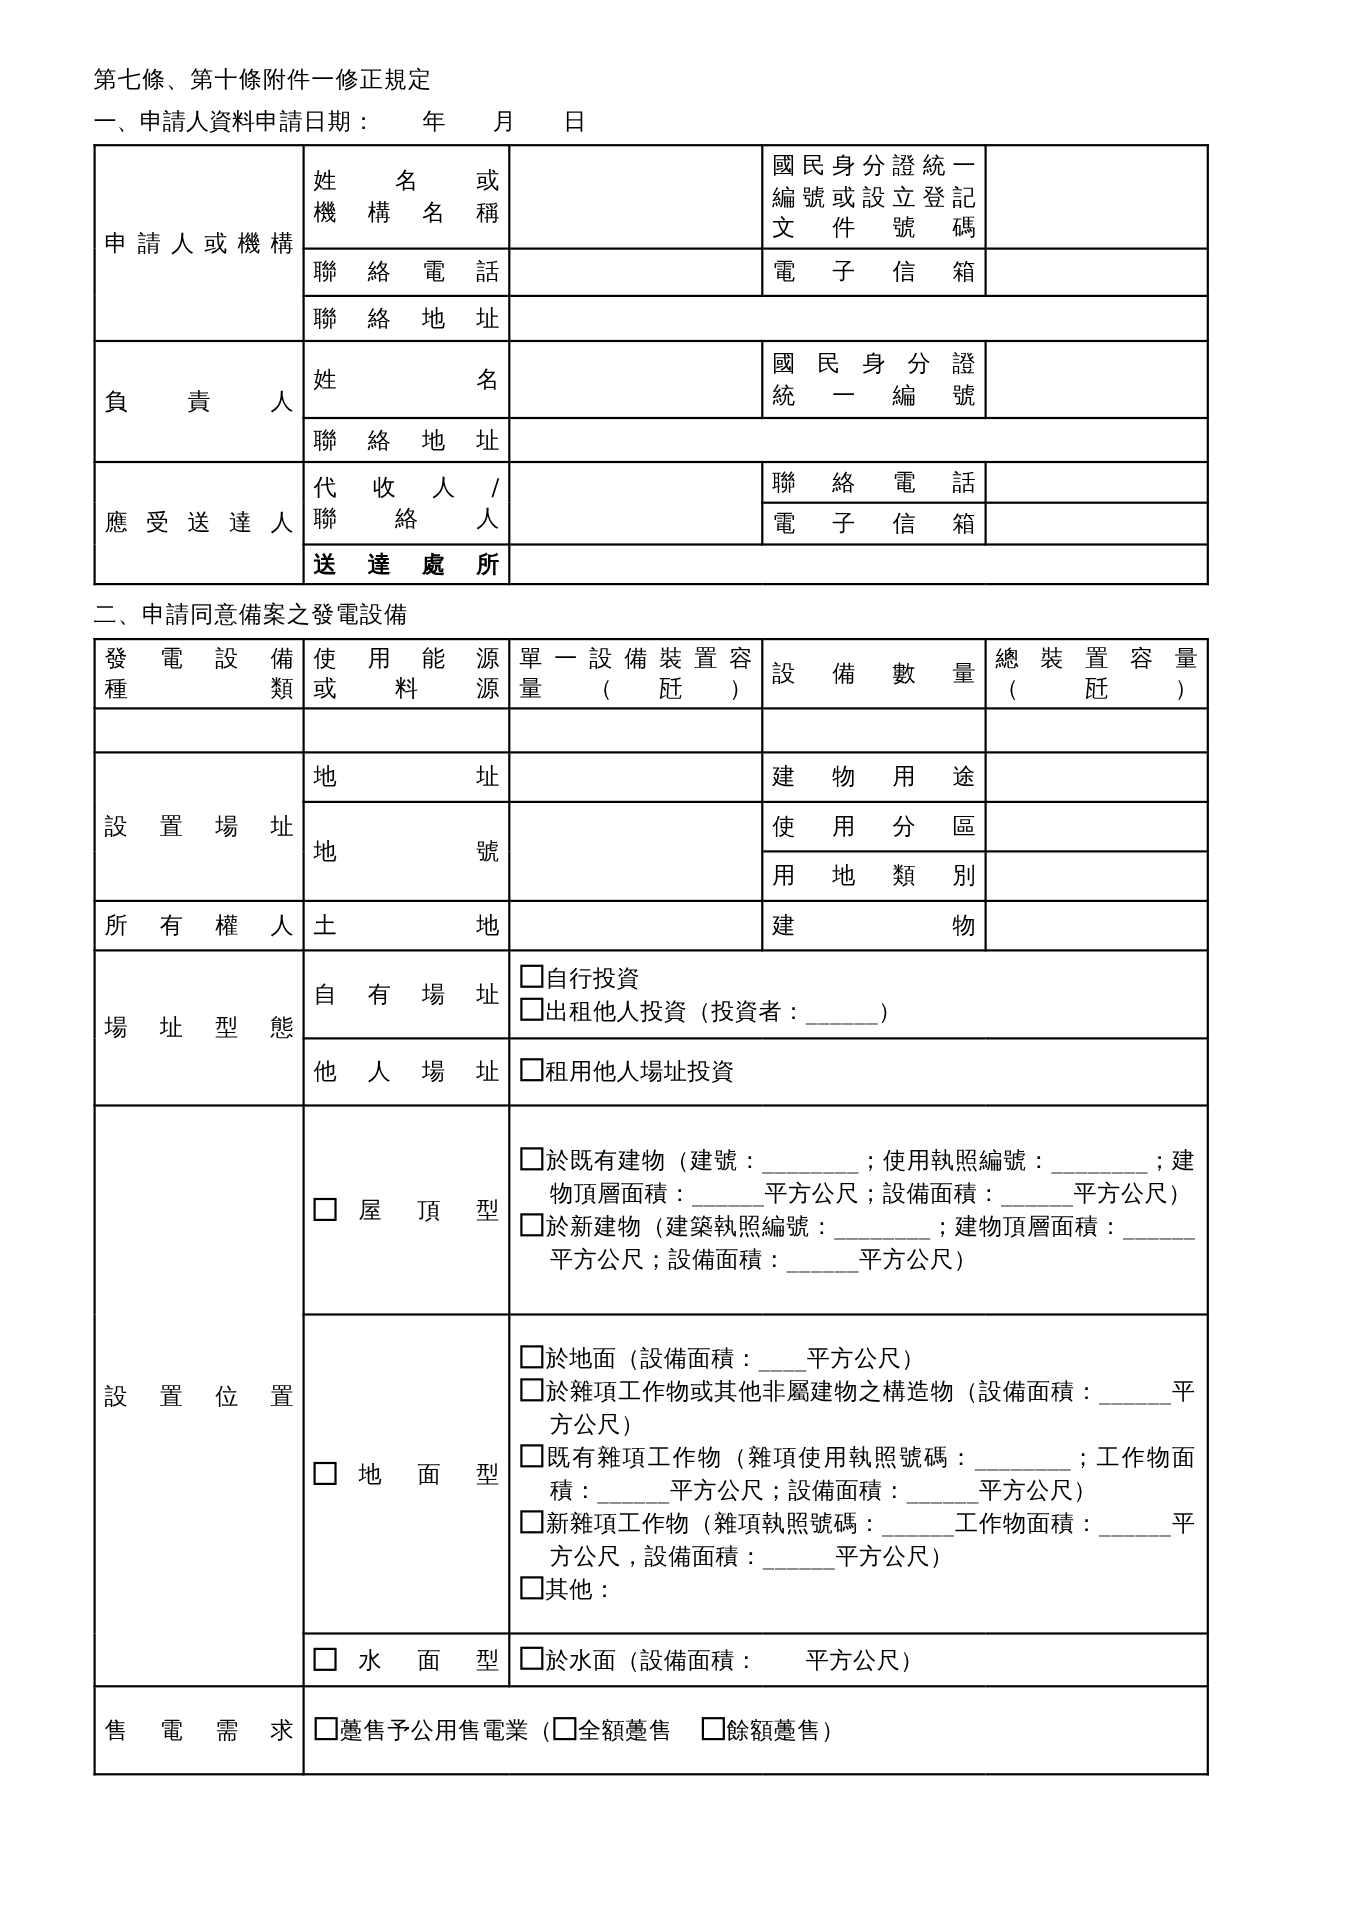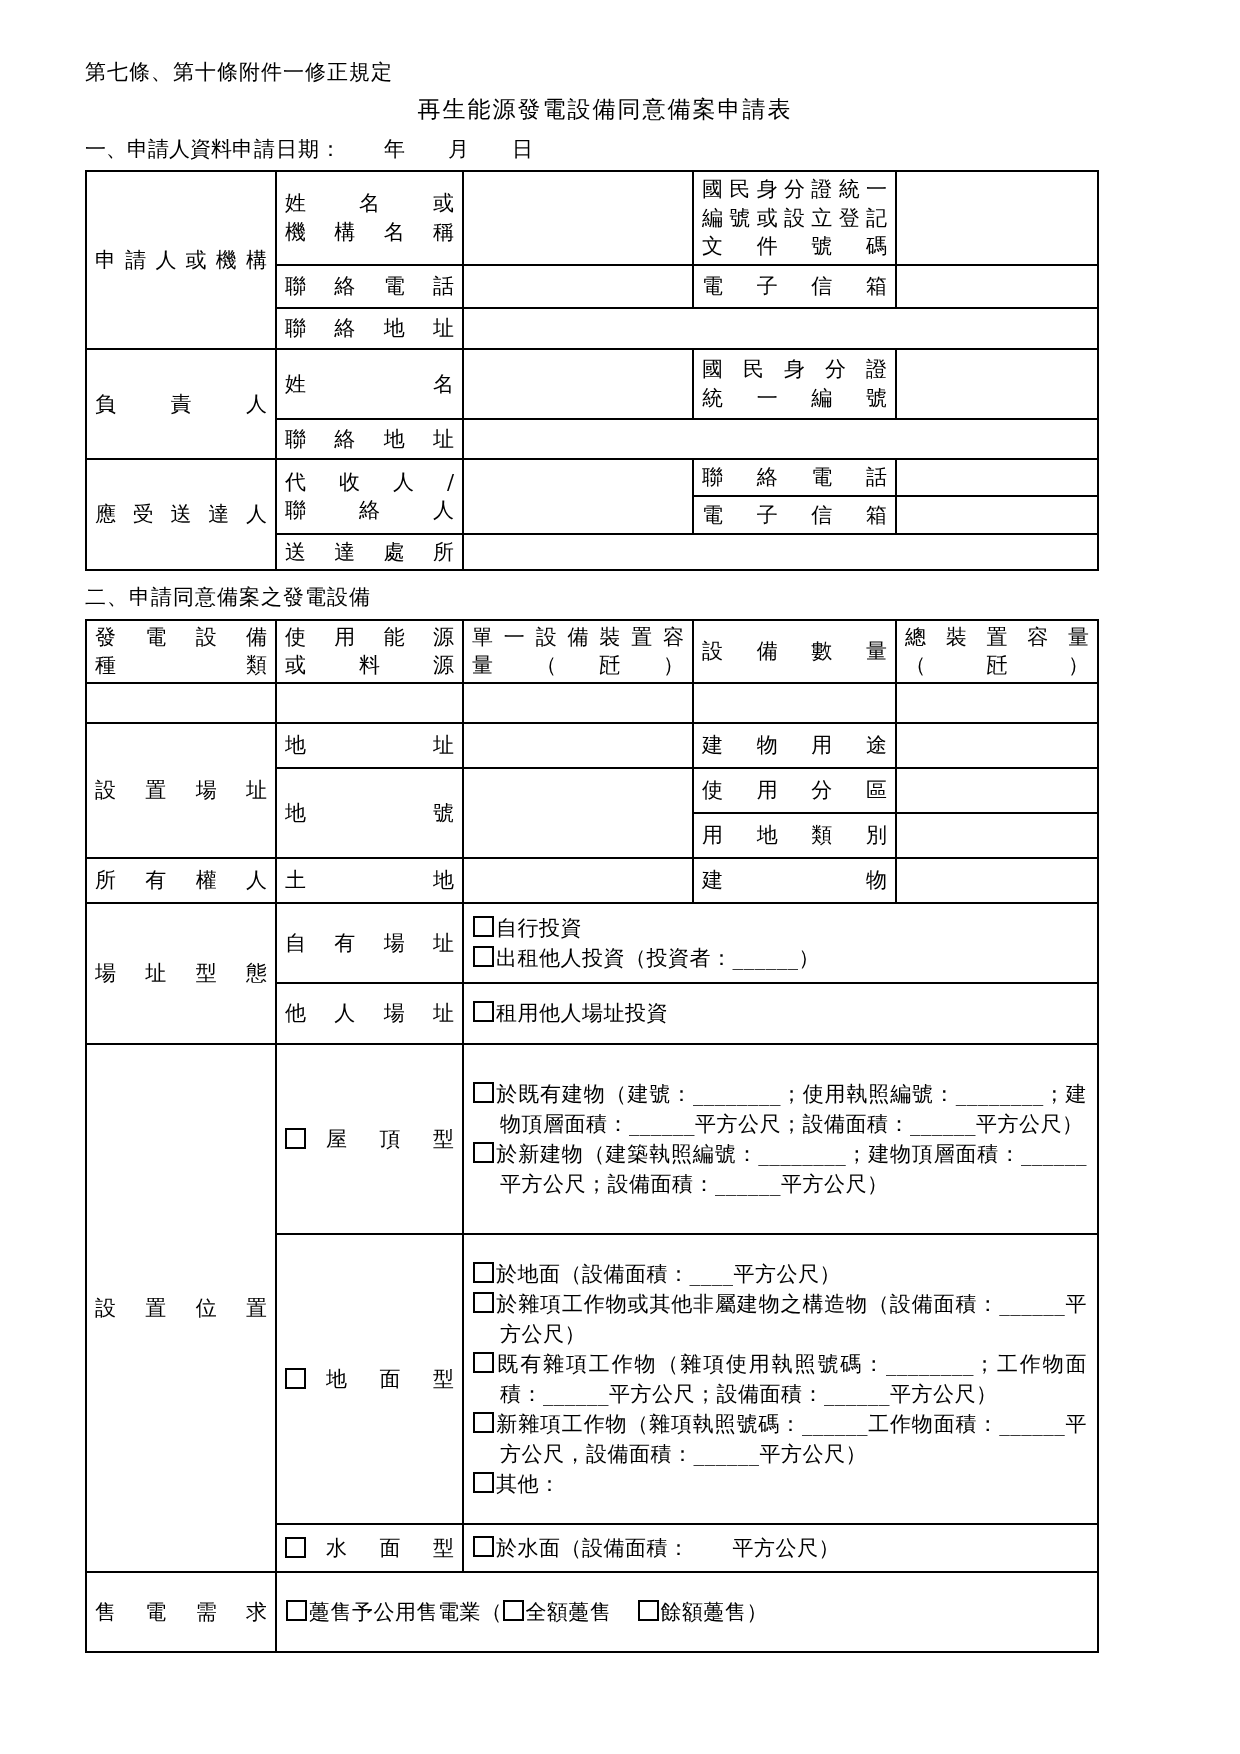--- a/index.html
+++ b/index.html
@@ -28,21 +28,20 @@
   .cb-gap{margin-left:26px;}
   .typecell{display:flex;align-items:center;gap:15px;}
   .typecell .jl{flex:1;margin-left:3px;}
 </style>
 </head>
 <body>
 
 <div class="content">
 
   <div class="h-line">第七條、第十條附件一修正規定</div>
-  <div class="doc-title">再生能源發電設備同意備案申請表</div>
 
   <div class="sec-row">
     <span>一、申請人資料</span>
     <span class="date-part"><span>申請日期：</span><span class="du">年</span><span class="du">月</span><span class="du">日</span></span>
   </div>
 
   <table style="margin-top:6px;">
     <colgroup>
         <col style="width:190px">
         <col style="width:187px">
@@ -118,21 +117,21 @@
             <div class="jl">聯絡電話</div>
           </td>
         <td></td>
       </tr>
       <tr style="height:38px;">
         <td>
             <div class="jl">電子信箱</div>
           </td>
         <td></td>
       </tr>
-      <tr style="height:36px;">
+      <tr style="height:36px;font-weight:bold;">
         <td>
             <div class="jl">送達處所</div>
           </td>
         <td colspan="3"></td>
       </tr>
     </tbody>
   </table>
 
   <div class="sec2-title">二、申請同意備案之發電設備</div>
 

